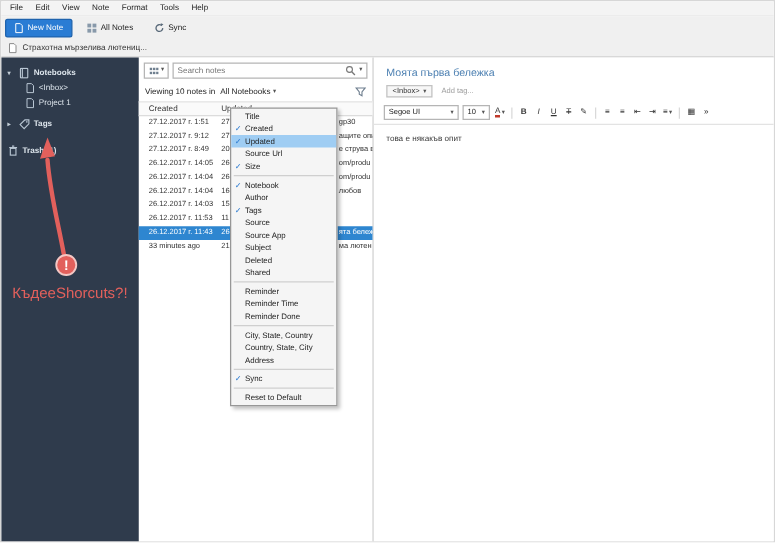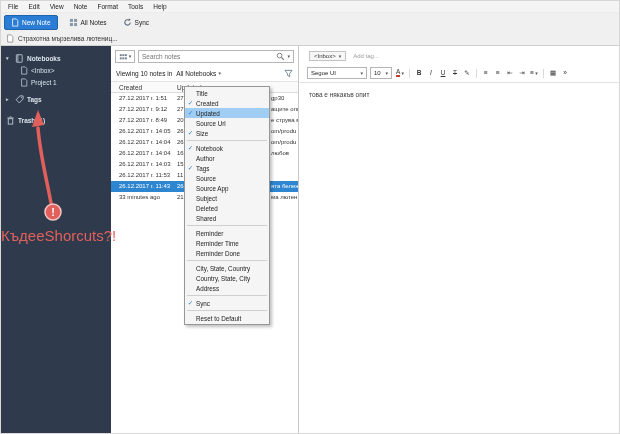--- a/index.html
+++ b/index.html
@@ -72,21 +72,21 @@
   
   .ctx-menu{position:absolute;left:183px;top:85px;width:86px;background:#f5f5f5;border:1px solid #979797;
             box-shadow:2px 2px 3px rgba(0,0,0,.25);z-index:10;padding:1px 0}
   .menu-item{height:10px;display:flex;align-items:center;font-size:6.3px;color:#222;padding-right:3px;white-space:nowrap}
   .menu-check{width:11px;text-align:center;color:#2a7ad0;font-size:6.5px;flex-shrink:0}
   .menu-item.hl{background:#9fcdf3}
   .menu-sep{height:1px;background:#cfcfcf;margin:2px 2px}
 
   
   .annot-svg{position:absolute;left:0;top:0;width:110px;height:389px;pointer-events:none}
-  .annot-text{position:absolute;left:0;top:181px;width:110px;text-align:left;color:#e2605c;font-size:15px;pointer-events:none}
+  .annot-text{position:absolute;left:0;top:181px;width:110px;text-align:center;color:#e2605c;font-size:12px;pointer-events:none}
 </style>
 </head>
 <body>
 
 <div id="app" data-name="app-window">
 
   <div class="menubar" data-name="menubar">
       <span data-name="menu-file">File</span>
       <span data-name="menu-edit">Edit</span>
       <span data-name="menu-view">View</span>
@@ -262,20 +262,21 @@
           </div>
           <div class="note-row" data-name="note-row">
             <span class="col-created" data-name="note-cell-created">33 minutes ago</span>
             <span class="col-updated" data-name="note-cell-updated">21 m</span>
             <span class="col-extra" data-name="note-cell-extra">ма лютен</span>
           </div>
         </div>
     </div>
 
     <div class="editor" data-name="editor-panel">
+      <div class="note-title" data-name="note-title">Моята първа бележка</div>
       <div class="tag-row" data-name="tag-row">
         <span class="inbox-chip" data-name="notebook-selector">
           <span data-name="notebook-selector-value">&lt;Inbox&gt;</span>
           <span class="mini-caret" data-name="caret-down-icon">▾</span>
         </span>
         <span class="add-tag" data-name="add-tag-input">Add tag...</span>
       </div>
       <div class="fmt-toolbar" data-name="format-toolbar">
         <span class="combo font-combo" data-name="font-family-select">
           <span data-name="font-family-value">Segoe UI</span>

